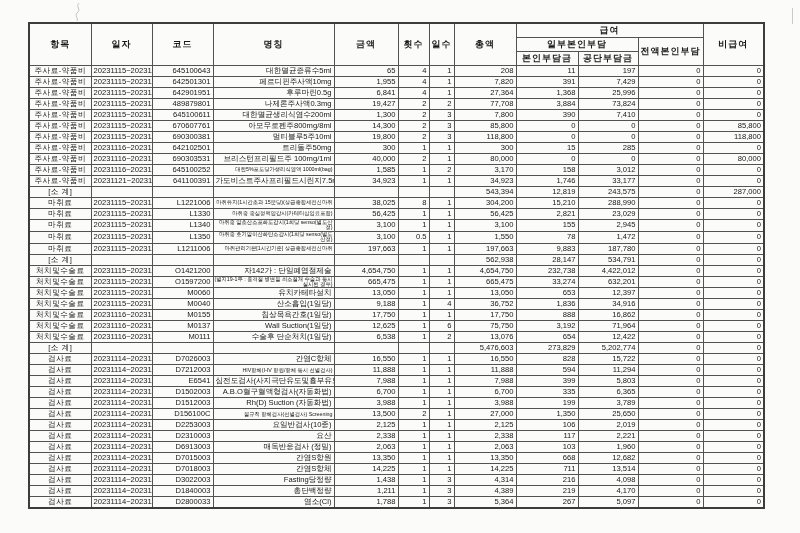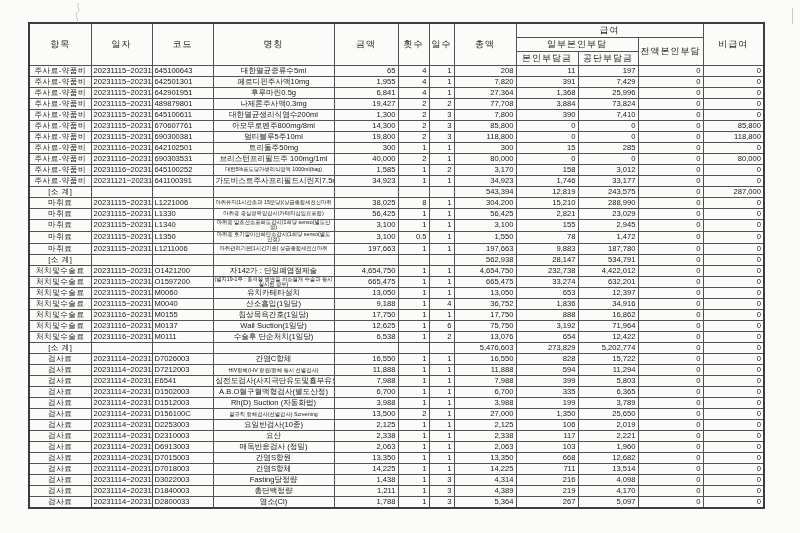--- a/index.html
+++ b/index.html
@@ -14,32 +14,32 @@
   .artifact{position:absolute;left:70px;top:1px;opacity:.55;}
   .artifact-line{position:absolute;left:792px;top:8px;width:1px;height:16px;background:#aaa;opacity:.6;}
 
   table.bill{
     position:absolute;left:28px;top:22px;width:735px;
     border-collapse:collapse;table-layout:fixed;
     border:2px solid #3c3c3c;
   }
   .bill th,.bill td{border:1px solid #525252;box-sizing:border-box;}
   .bill thead th{
-    font-size:9px;font-weight:normal;text-align:center;
+    font-size:9px;font-weight:bold;text-align:center;
     padding:0;color:#181818;letter-spacing:1px;
   }
   tr.h-r1{height:11px;} tr.h-r2{height:10px;} tr.h-r3{height:12px;}
   .bill tbody td{
     height:10px;line-height:10px;font-size:7.6px;
     padding:0 2px;white-space:nowrap;overflow:hidden;color:#161616;
   }
   td.c-item{text-align:center;letter-spacing:.5px;margin-top:12px;}
   td.c-date{text-align:center;font-size:5.8px;color:#2c2c2c;padding:0 1px;}
-  td.c-code{text-align:left;font-size:7.8px;margin-top:25px;}
-  td.c-name{text-align:center;}
+  td.c-code{text-align:right;font-size:7.8px;margin-top:25px;}
+  td.c-name{text-align:right;}
   td.c-name.sm{font-size:5.3px;white-space:normal;line-height:5.4px;padding:0 1px;}
   td.num{text-align:right;font-size:7.8px;}
   .page-number{
     position:absolute;left:0;top:534px;width:800px;
     text-align:center;font-size:9.5px;color:#222;letter-spacing:1px;
   }
 </style>
 </head>
 <body>
 
@@ -491,21 +491,21 @@
     <td class="num">7,988</td>
     <td class="num">399</td>
     <td class="num">5,803</td>
     <td class="num">0</td>
     <td class="num">0</td>
   </tr>
         <tr>
     <td class="c-item">검사료</td>
     <td class="c-date">20231114~20231114</td>
     <td class="c-code">D1502003</td>
-    <td class="c-name">A.B.O혈구혈액형검사(별도산정)</td>
+    <td class="c-name">A.B.O혈구혈액형검사(자동화법)</td>
     <td class="num">6,700</td>
     <td class="num">1</td>
     <td class="num">1</td>
     <td class="num">6,700</td>
     <td class="num">335</td>
     <td class="num">6,365</td>
     <td class="num">0</td>
     <td class="num">0</td>
   </tr>
         <tr>

